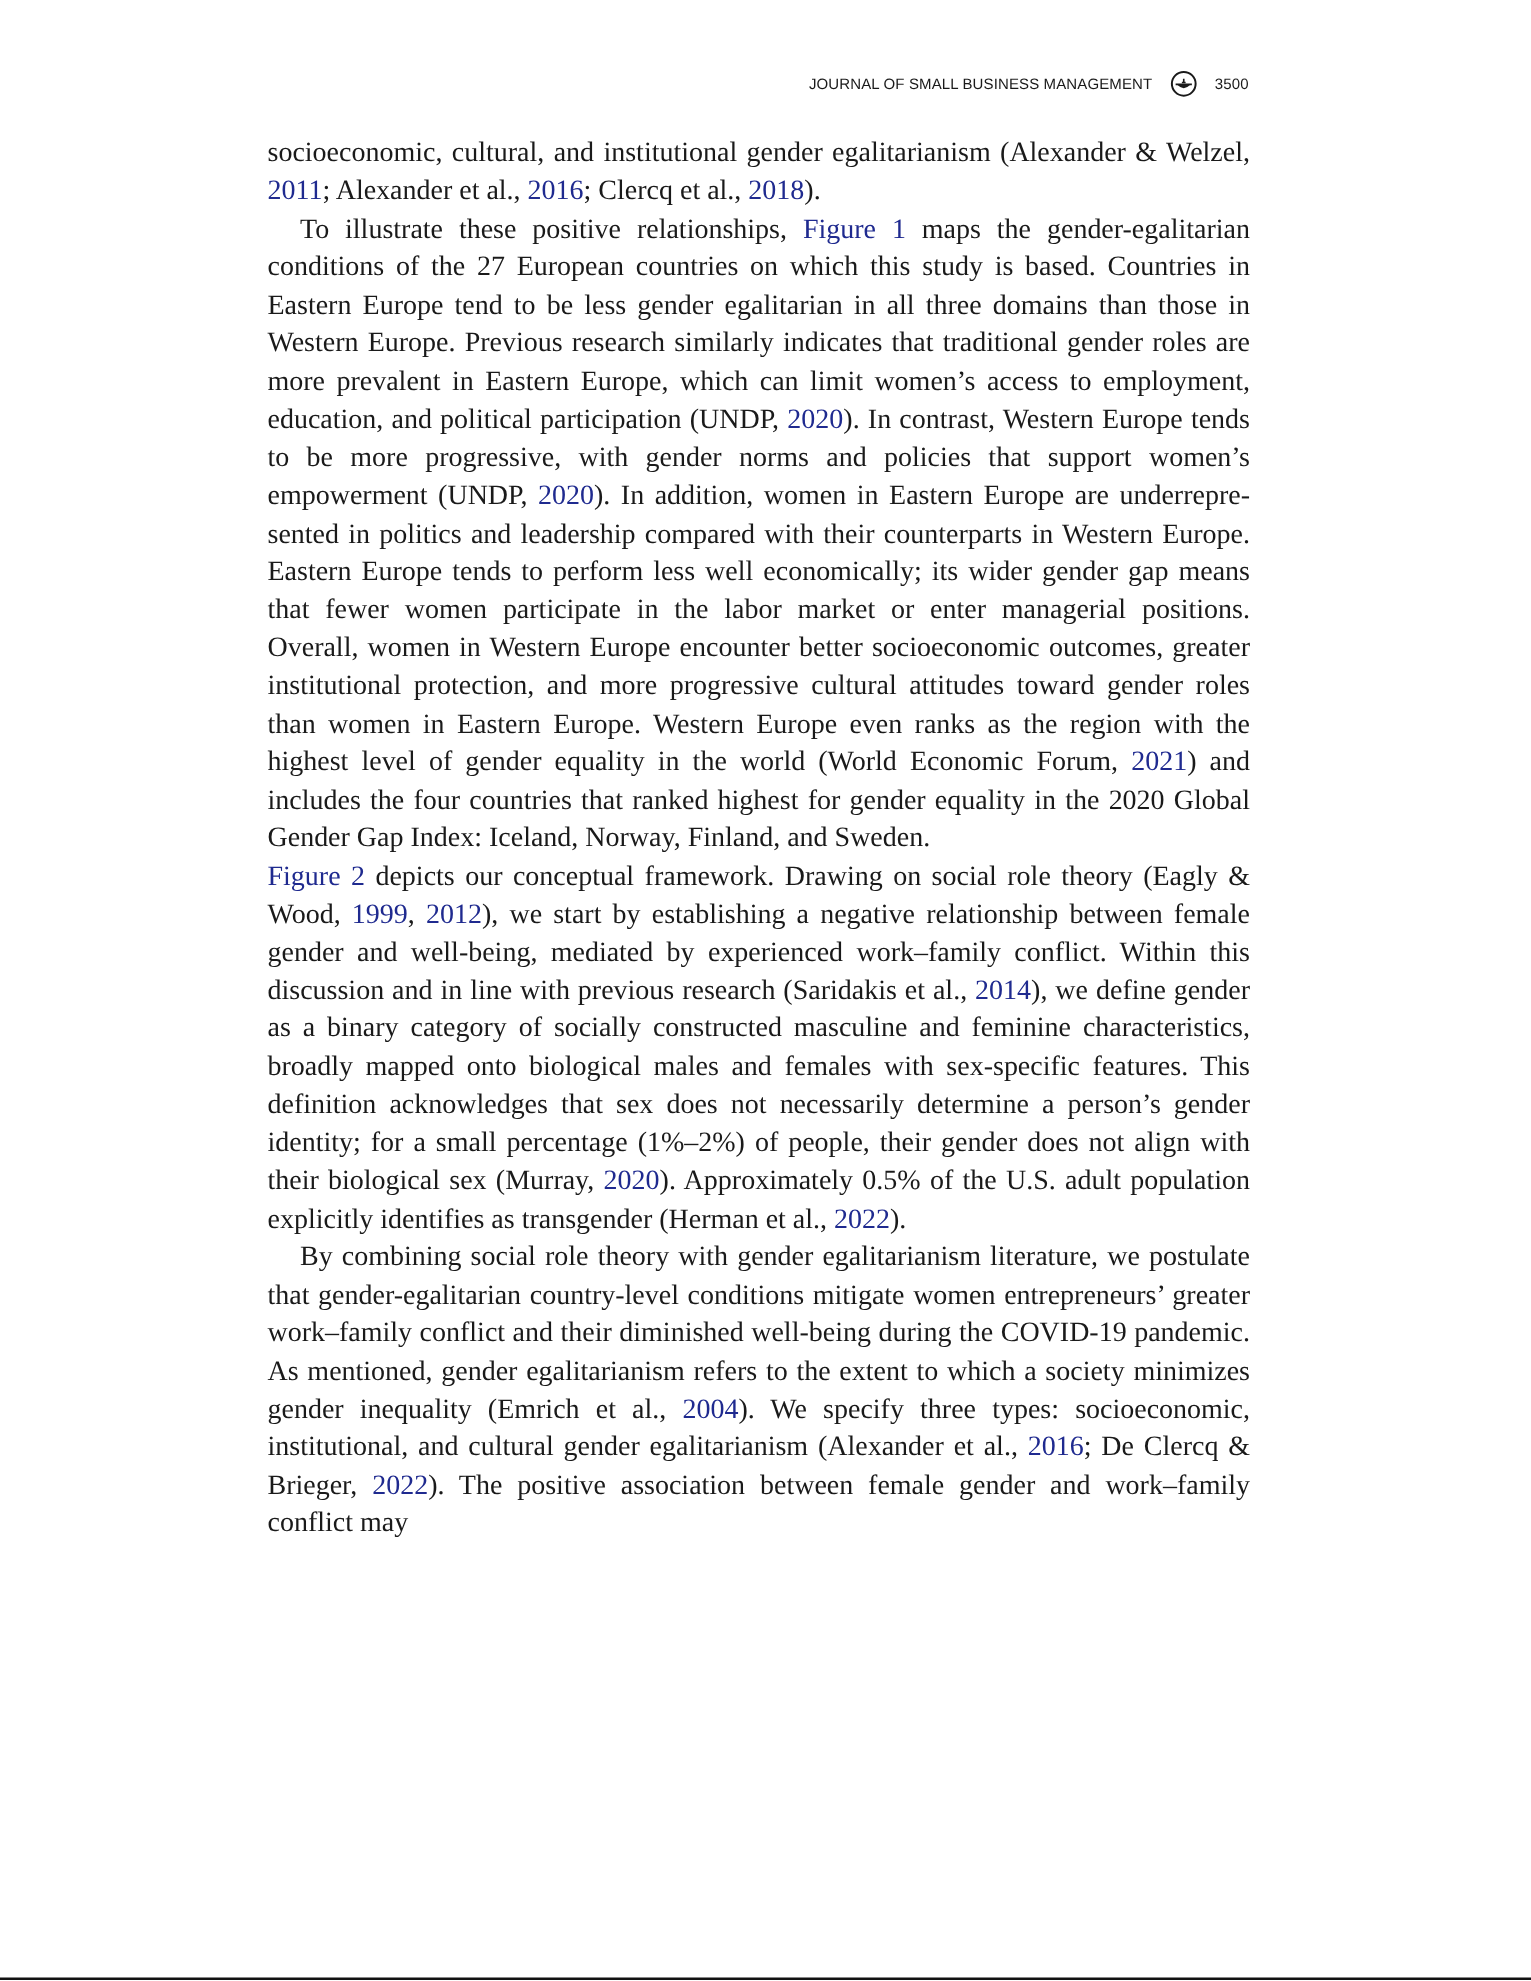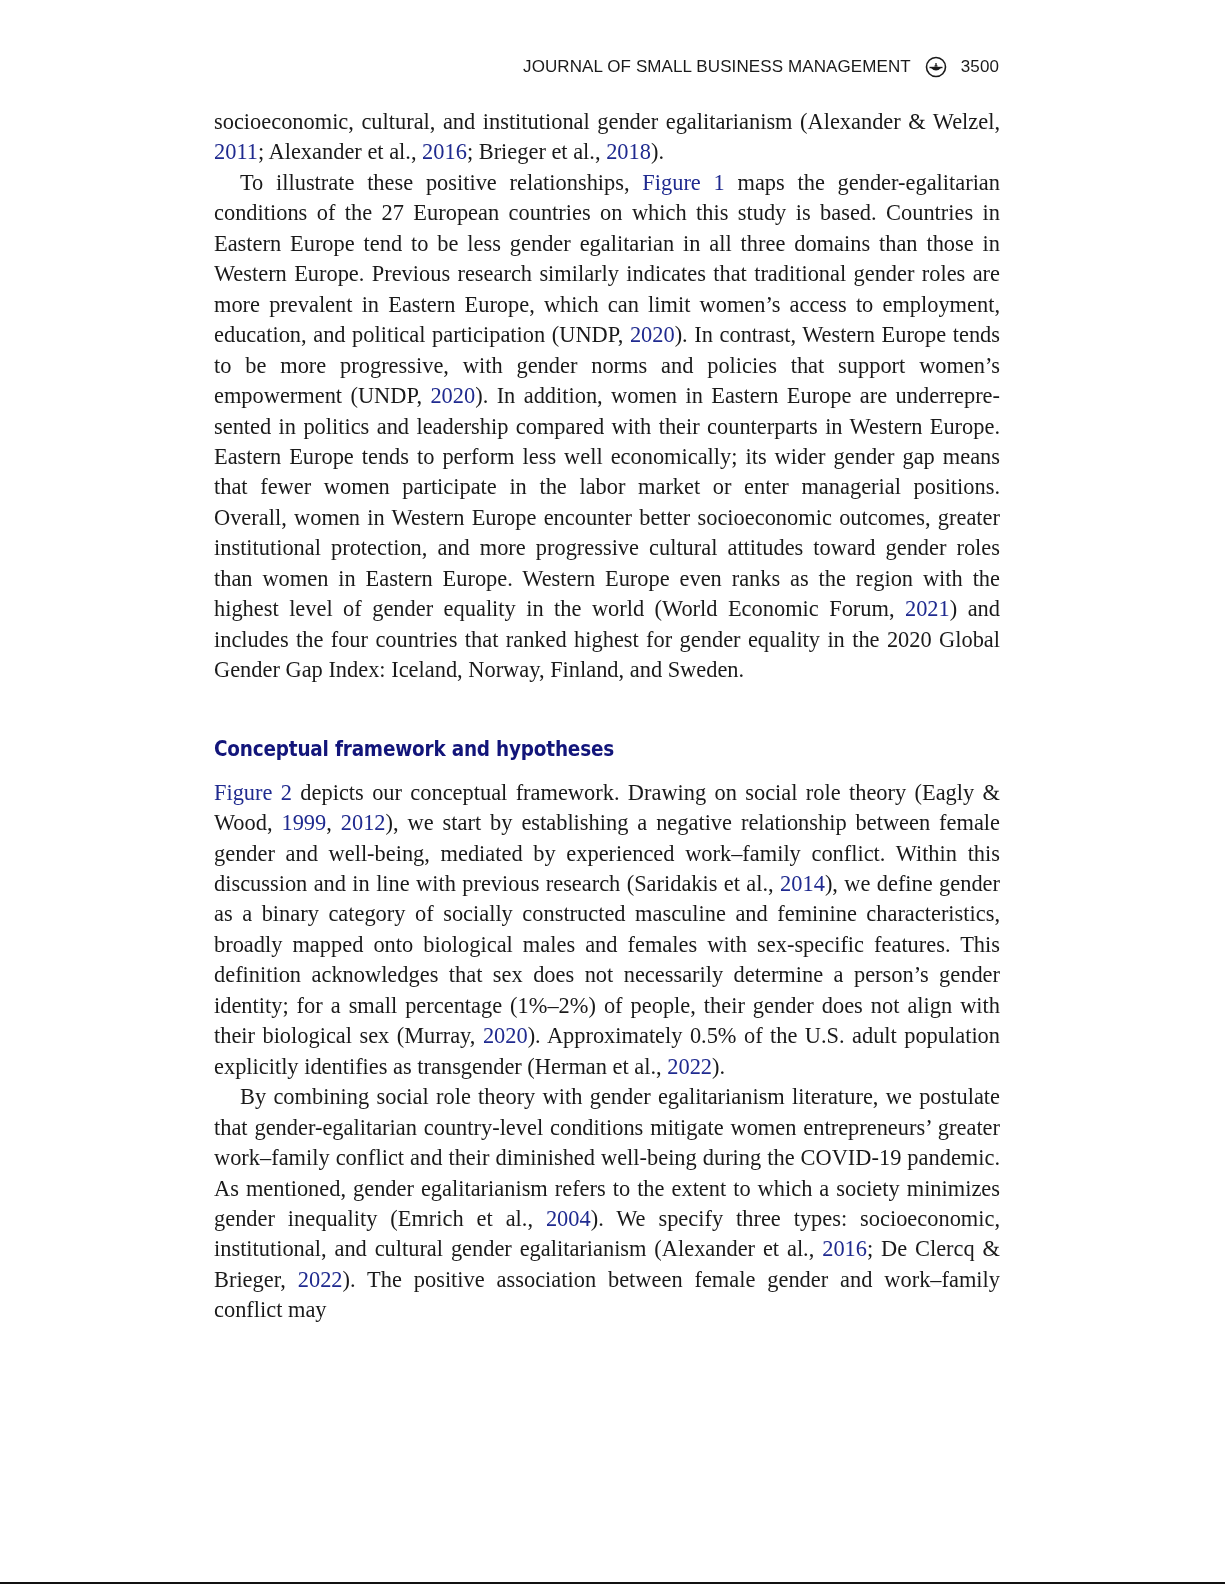--- a/index.html
+++ b/index.html
@@ -1,19 +1,19 @@
 <!DOCTYPE html>
 <html><head>
 <meta charset="utf-8">
 <style>
   html, body { margin:0; padding:0; background:#ffffff; }
   body { width:1225px; height:1585px; position:relative; overflow:hidden; }
   .running-head {
     position:absolute; top:56px; right:226px;
-    font-family:"Liberation Sans", sans-serif; font-size:17px; color:#1a1a1a;
+    font-family:"Liberation Sans", sans-serif; font-size:12px; color:#1a1a1a;
     display:flex; align-items:center; letter-spacing:0.1px;
   }
   .running-head .journal { margin-right:14px; }
   .running-head .logo { width:22px; height:22px; margin-right:14px; display:inline-block; }
   .page {
     position:absolute; left:214px; top:107px; width:786px;
     font-family:"Liberation Serif", serif; font-size:22.4px; line-height:30.45px;
     color:#1a1a1a; text-align:justify; hyphens:manual;
     font-stretch:condensed;
   }
@@ -38,20 +38,19 @@
       <path d="M4.5 11.5 H17.5" stroke="#1a1a1a" stroke-width="1.4"></path>
       <path d="M6 12 Q11 17 16 12 Z" fill="#1a1a1a"></path>
       <path d="M11 7 L11 10" stroke="#1a1a1a" stroke-width="1.3"></path>
       <path d="M9.5 10 H12.5" stroke="#1a1a1a" stroke-width="1.3"></path>
     </svg>
   </span>
   <span class="page-num">3500</span>
 </div>
 
 <div class="page">
-  <p><span>socioeconomic, cultural, and institutional gender egalitarianism (Alexander &amp; Welzel, </span><span class="link">2011</span><span>; Alexander et al., </span><span class="link">2016</span><span>; Brieger et al., </span><span class="link">2018</span><span>).</span></p>
+  <p><span>socioeconomic, cultural, and institutional gender egalitarianism (Alexander &amp; Welzel, </span><span class="link">2011</span><span>; Alexander et al., </span><span class="link">2016</span><span>; Clercq et al., </span><span class="link">2018</span><span>).</span></p>
   <p class="indent"><span>To illustrate these positive relationships, </span><span class="link">Figure 1</span><span> maps the gender-egalitarian conditions of the 27 European countries on which this study is based. Countries in Eastern Europe tend to be less gender egalitarian in all three domains than those in Western Europe. Previous research similarly indicates that traditional gender roles are more prevalent in Eastern Europe, which can limit women’s access to employment, education, and political participation (UNDP, </span><span class="link">2020</span><span>). In contrast, Western Europe tends to be more progressive, with gender norms and policies that support women’s empower­ment (UNDP, </span><span class="link">2020</span><span>). In addition, women in Eastern Europe are underrepre­sented in politics and leadership compared with their counterparts in Western Europe. Eastern Europe tends to perform less well economically; its wider gender gap means that fewer women participate in the labor market or enter managerial positions. Overall, women in Western Europe encounter better socioeconomic outcomes, greater institutional protection, and more progres­sive cultural attitudes toward gender roles than women in Eastern Europe. Western Europe even ranks as the region with the highest level of gender equality in the world (World Economic Forum, </span><span class="link">2021</span><span>) and includes the four countries that ranked highest for gender equality in the 2020 Global Gender Gap Index: Iceland, Norway, Finland, and Sweden.</span></p>
-  <h2 class="heading">Conceptual framework and hypotheses</h2>
   <p><span class="link">Figure 2</span><span> depicts our conceptual framework. Drawing on social role theory (Eagly &amp; Wood, </span><span class="link">1999</span><span>, </span><span class="link">2012</span><span>), we start by establishing a negative relationship between female gender and well-being, mediated by experienced work–family conflict. Within this discussion and in line with previous research (Saridakis et al., </span><span class="link">2014</span><span>), we define gender as a binary category of socially constructed masculine and feminine characteristics, broadly mapped onto biological males and females with sex-specific features. This definition acknowledges that sex does not necessarily determine a person’s gender identity; for a small percen­tage (1%–2%) of people, their gender does not align with their biological sex (Murray, </span><span class="link">2020</span><span>). Approximately 0.5% of the U.S. adult population explicitly identifies as transgender (Herman et al., </span><span class="link">2022</span><span>).</span></p>
   <p class="indent"><span>By combining social role theory with gender egalitarianism literature, we postulate that gender-egalitarian country-level conditions mitigate women entrepreneurs’ greater work–family conflict and their diminished well-being during the COVID-19 pandemic. As mentioned, gender egalitarianism refers to the extent to which a society minimizes gender inequality (Emrich et al., </span><span class="link">2004</span><span>). We specify three types: socioeconomic, institutional, and cultural gender egalitarianism (Alexander et al., </span><span class="link">2016</span><span>; De Clercq &amp; Brieger, </span><span class="link">2022</span><span>). The positive association between female gender and work–family conflict may</span></p>
 </div>
 
 <div class="bottom-rule"></div>
 
 </body></html>

